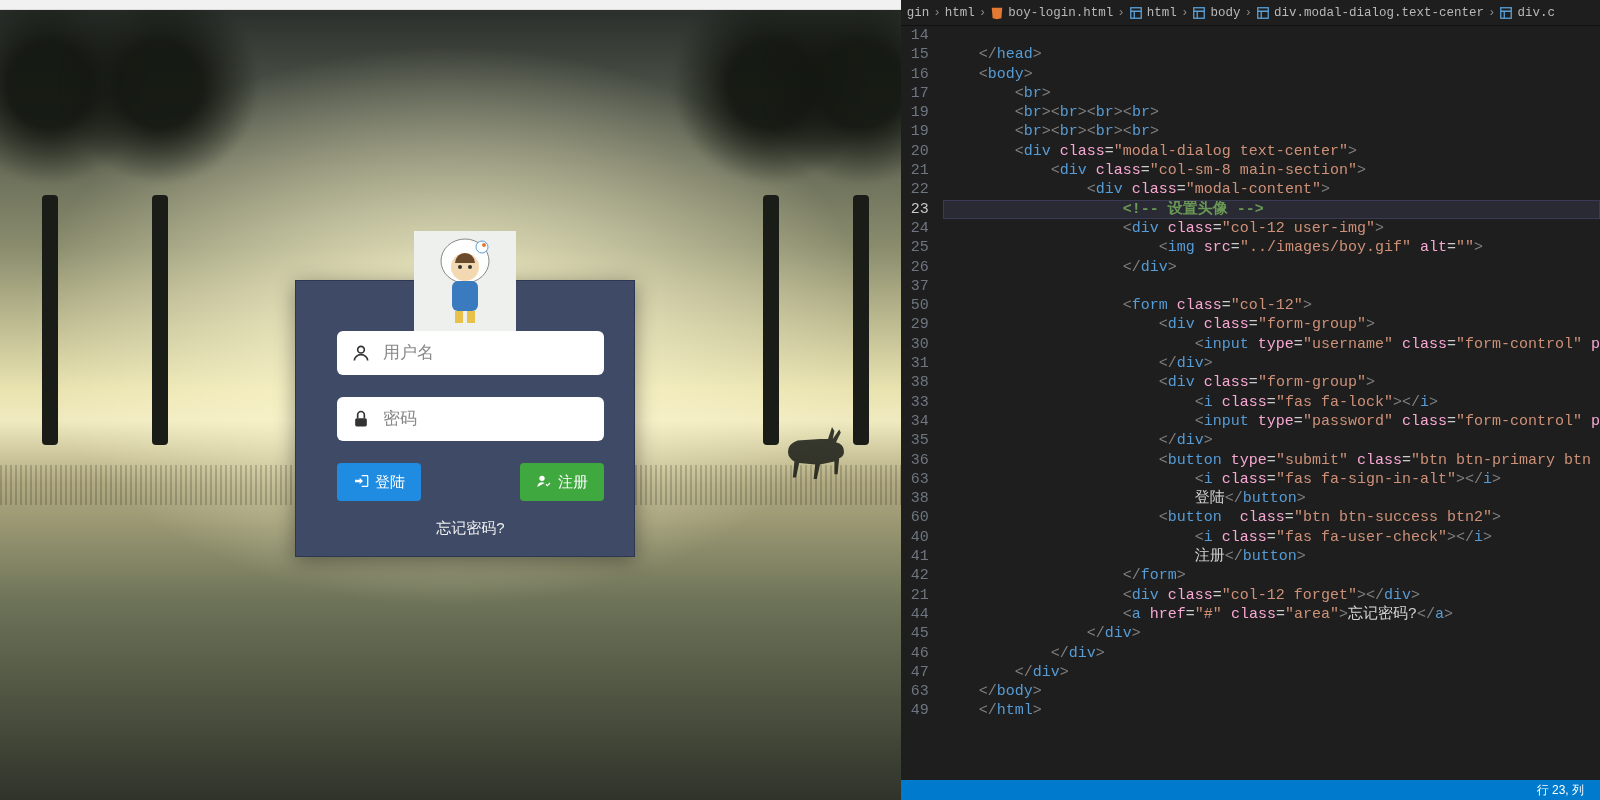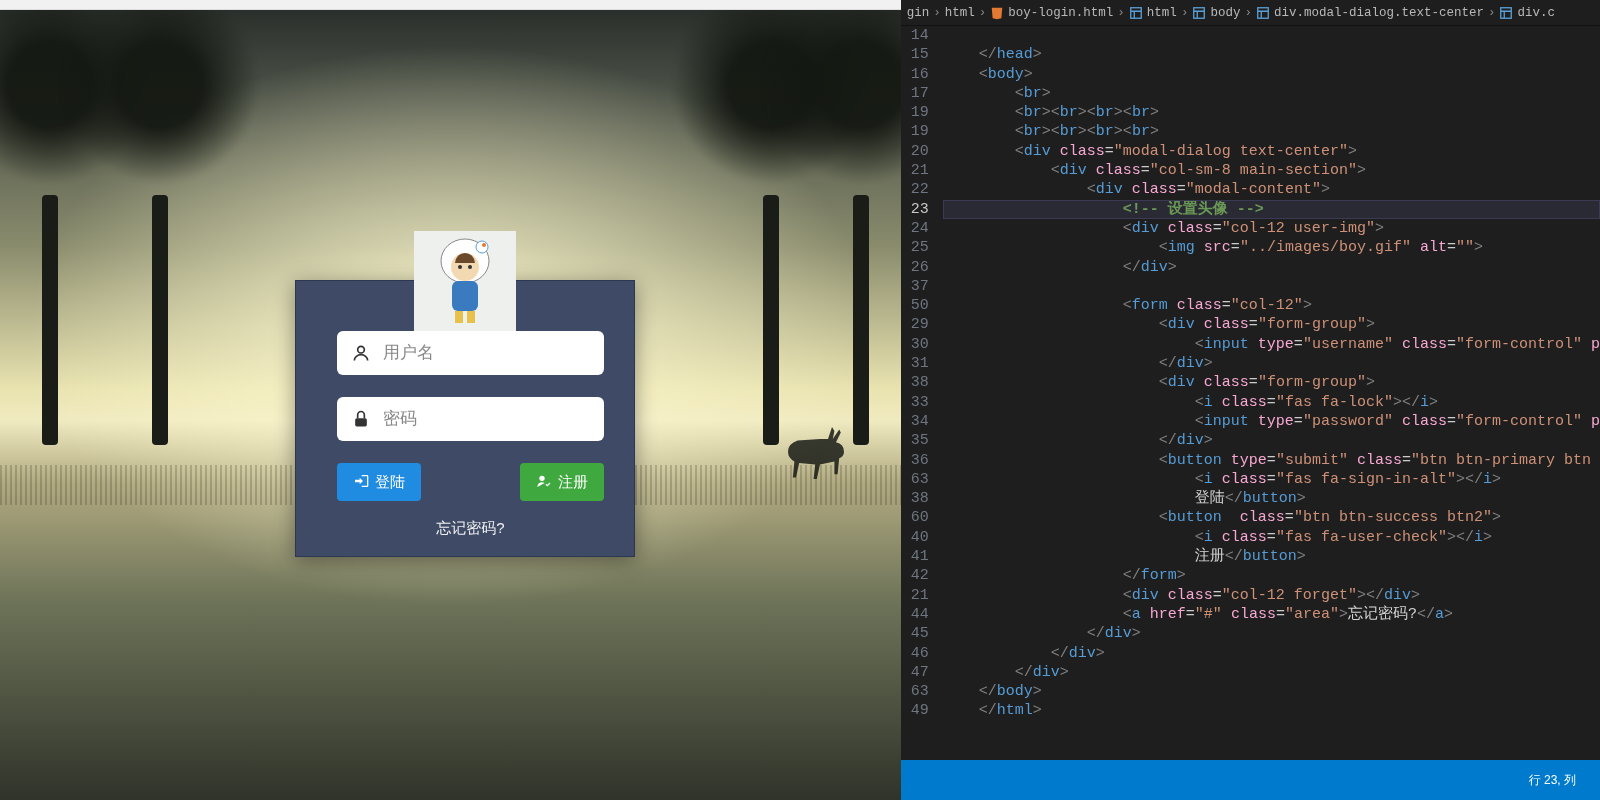--- a/index.html
+++ b/index.html
@@ -182,26 +182,26 @@
   .code .line { height: 19.3px; }
   .code .line.hl { background: #2a2a35; outline:1px solid #3a3a55; outline-offset:-1px;font-weight:bold;}
   .t-tag   { color: #569cd6; }
   .t-brkt  { color: #808080; }
   .t-attr  { color: #f9a8d4; }
   .t-str   { color: #ce9178; }
   .t-cmt   { color: #6a9955; }
   .t-txt   { color: #d4d4d4; }
 
   .status-bar {
-    height: 40px;
+    height: 20px;
     background: #007acc;
     color: #fff;
     font-size: 12px;
     display: flex; align-items: center; justify-content: flex-end;
-    padding: 0 24px;
+    padding: 0 16px;
     font-family: "Segoe UI", Arial, sans-serif;
   }
 </style>
 </head>
 <body>
 
 <div class="browser-pane">
   <div class="addr-bar"></div>
   <div class="browser-content">
     <div class="bg-scene"></div>

